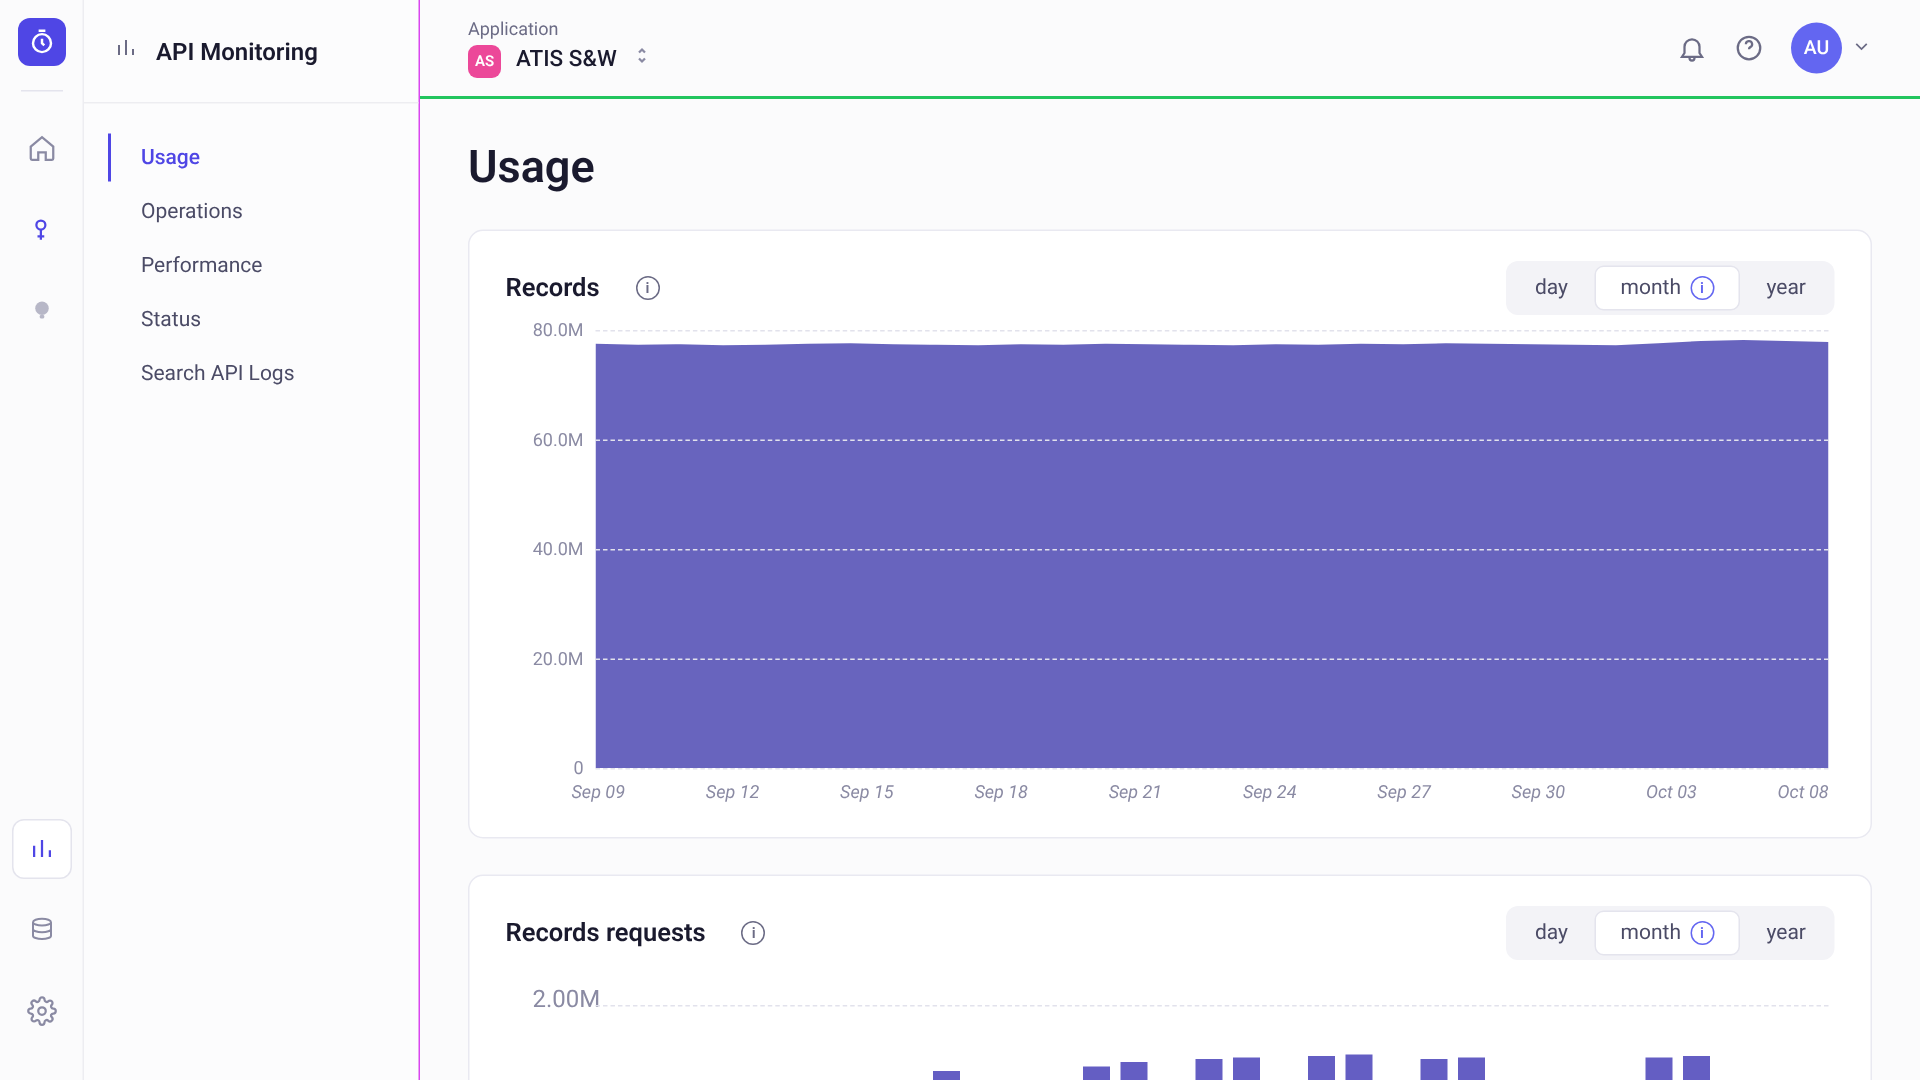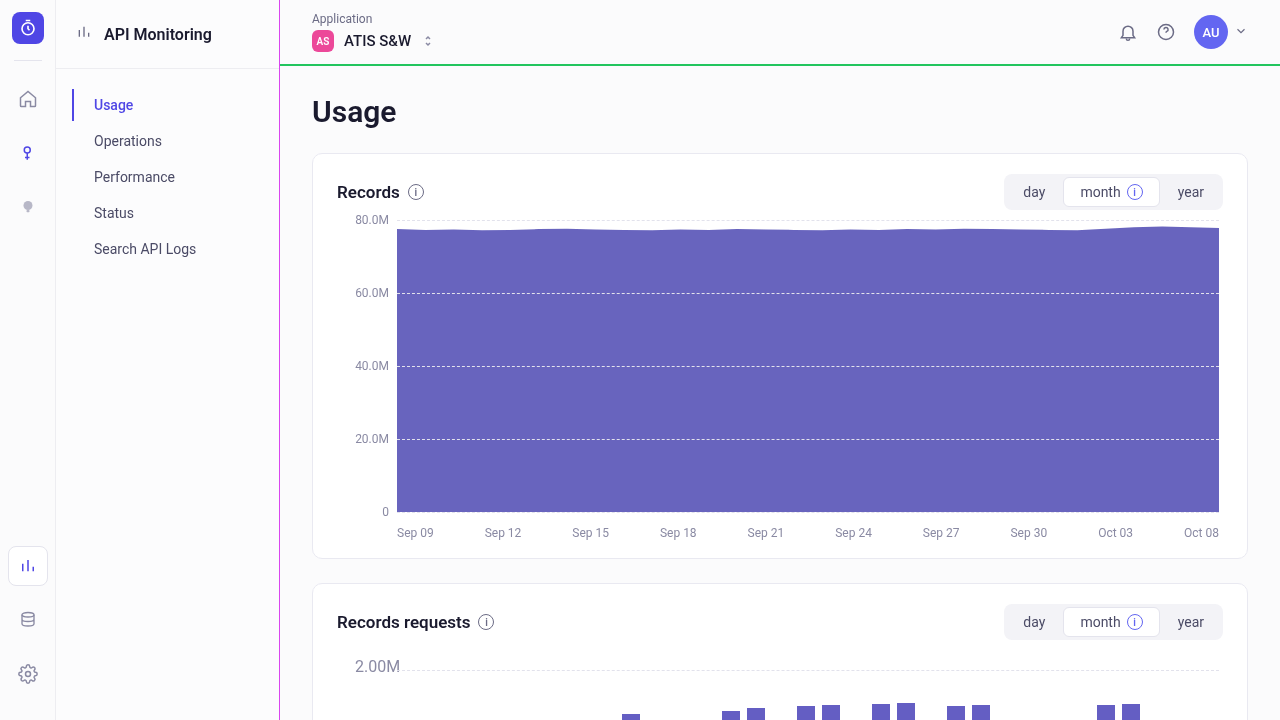--- a/index.html
+++ b/index.html
@@ -77,21 +77,21 @@
 }
 
 
 .main { flex:1; display:flex; flex-direction:column; overflow:hidden; }
 .topbar {
   display:flex; align-items:center; justify-content:space-between;
   padding: 12px 32px 12px 32px;
   border-bottom:2px solid #22c55e;
 }
 .app-picker-label { font-size:12px; color:#6b6b85; margin-bottom:4px; }
-.app-picker-row { display:flex; align-items:center; gap:10px; cursor:pointer; }
+.app-picker-row { display:flex; align-items:flex-start; gap:10px; cursor:pointer; }
 .app-badge {
   width:22px; height:22px; border-radius:6px; background:#ec4899;
   display:flex; align-items:center; justify-content:center;
   color:white; font-size:10px; font-weight:600;
 }
 .app-name { font-size:15px; font-weight:500; color:#1a1a2e; }
 .updown { color:#8a8aa3; display:flex; flex-direction:column; line-height:6px; font-size:8px; margin-left:2px;}
 .topbar-right { display:flex; align-items:center; gap:18px; }
 .tb-icon { width:20px; height:20px; color:#6b6b85; cursor:pointer; display:flex; align-items:center; justify-content:center; }
 .avatar {
@@ -103,21 +103,21 @@
 .chev { color:#6b6b85; }
 
 .content { flex:1; overflow-y:auto; padding: 28px 32px; }
 .page-title { font-size:30px; font-weight:600; margin-bottom: 24px; }
 
 .card {
   background:#fff; border:1px solid #e9e9f1; border-radius:10px;
   padding: 20px 24px 18px; margin-bottom: 24px;
 }
 .card-head { display:flex; align-items:center; justify-content:space-between; margin-bottom:10px; }
-.card-title-wrap { display:flex; align-items:center; gap:8px; }
+.card-title-wrap { display:flex; align-items:center; gap:24px; }
 .card-title { font-size:17px; font-weight:600; }
 .info-i {
   width:16px; height:16px; border-radius:50%;
   border:1.5px solid #6b6b85;
   display:inline-flex; align-items:center; justify-content:center;
   font-size:10px; color:#6b6b85; font-weight:600;
 }
 .seg {
   display:flex; background:#f3f3f7; border-radius:8px; padding:3px; gap:2px;
 }
@@ -132,22 +132,22 @@
 .chart-yaxis {
   position:absolute; left:0; top:0; bottom:28px; width:60px;
 }
 .ytick { position:absolute; right:8px; transform:translateY(-50%); font-size:12px; color:#8a8aa3; }
 .plot {
   position:absolute; left:60px; right:4px; top:0; bottom:28px;
 }
 .grid-line { position:absolute; left:0; right:0; height:0; border-top:1px dashed #e2e2ec; }
 .area-svg { position:absolute; inset:0; width:100%; height:100%; }
 .xaxis {
-  position:absolute; left:60px; right:4px; bottom:0; height:24px;
-  display:flex; justify-content:space-between; align-items:flex-end;
+  position:absolute; left:44px; right:4px; bottom:0; height:24px;
+  display:flex; justify-content:space-between; align-items:center;font-style:italic;
 }
 .xtick { font-size:12px; color:#8a8aa3; }
 
 
 .chart2 { height:70px; position:relative; }
 .chart2 .ytick { position:absolute; right:auto; left:18px; top:18px; }
 .chart2 .plot2 {
   position:absolute; left:60px; right:4px; top:20px; bottom:0;
   display:flex; align-items:flex-end; gap:7px;
 }

